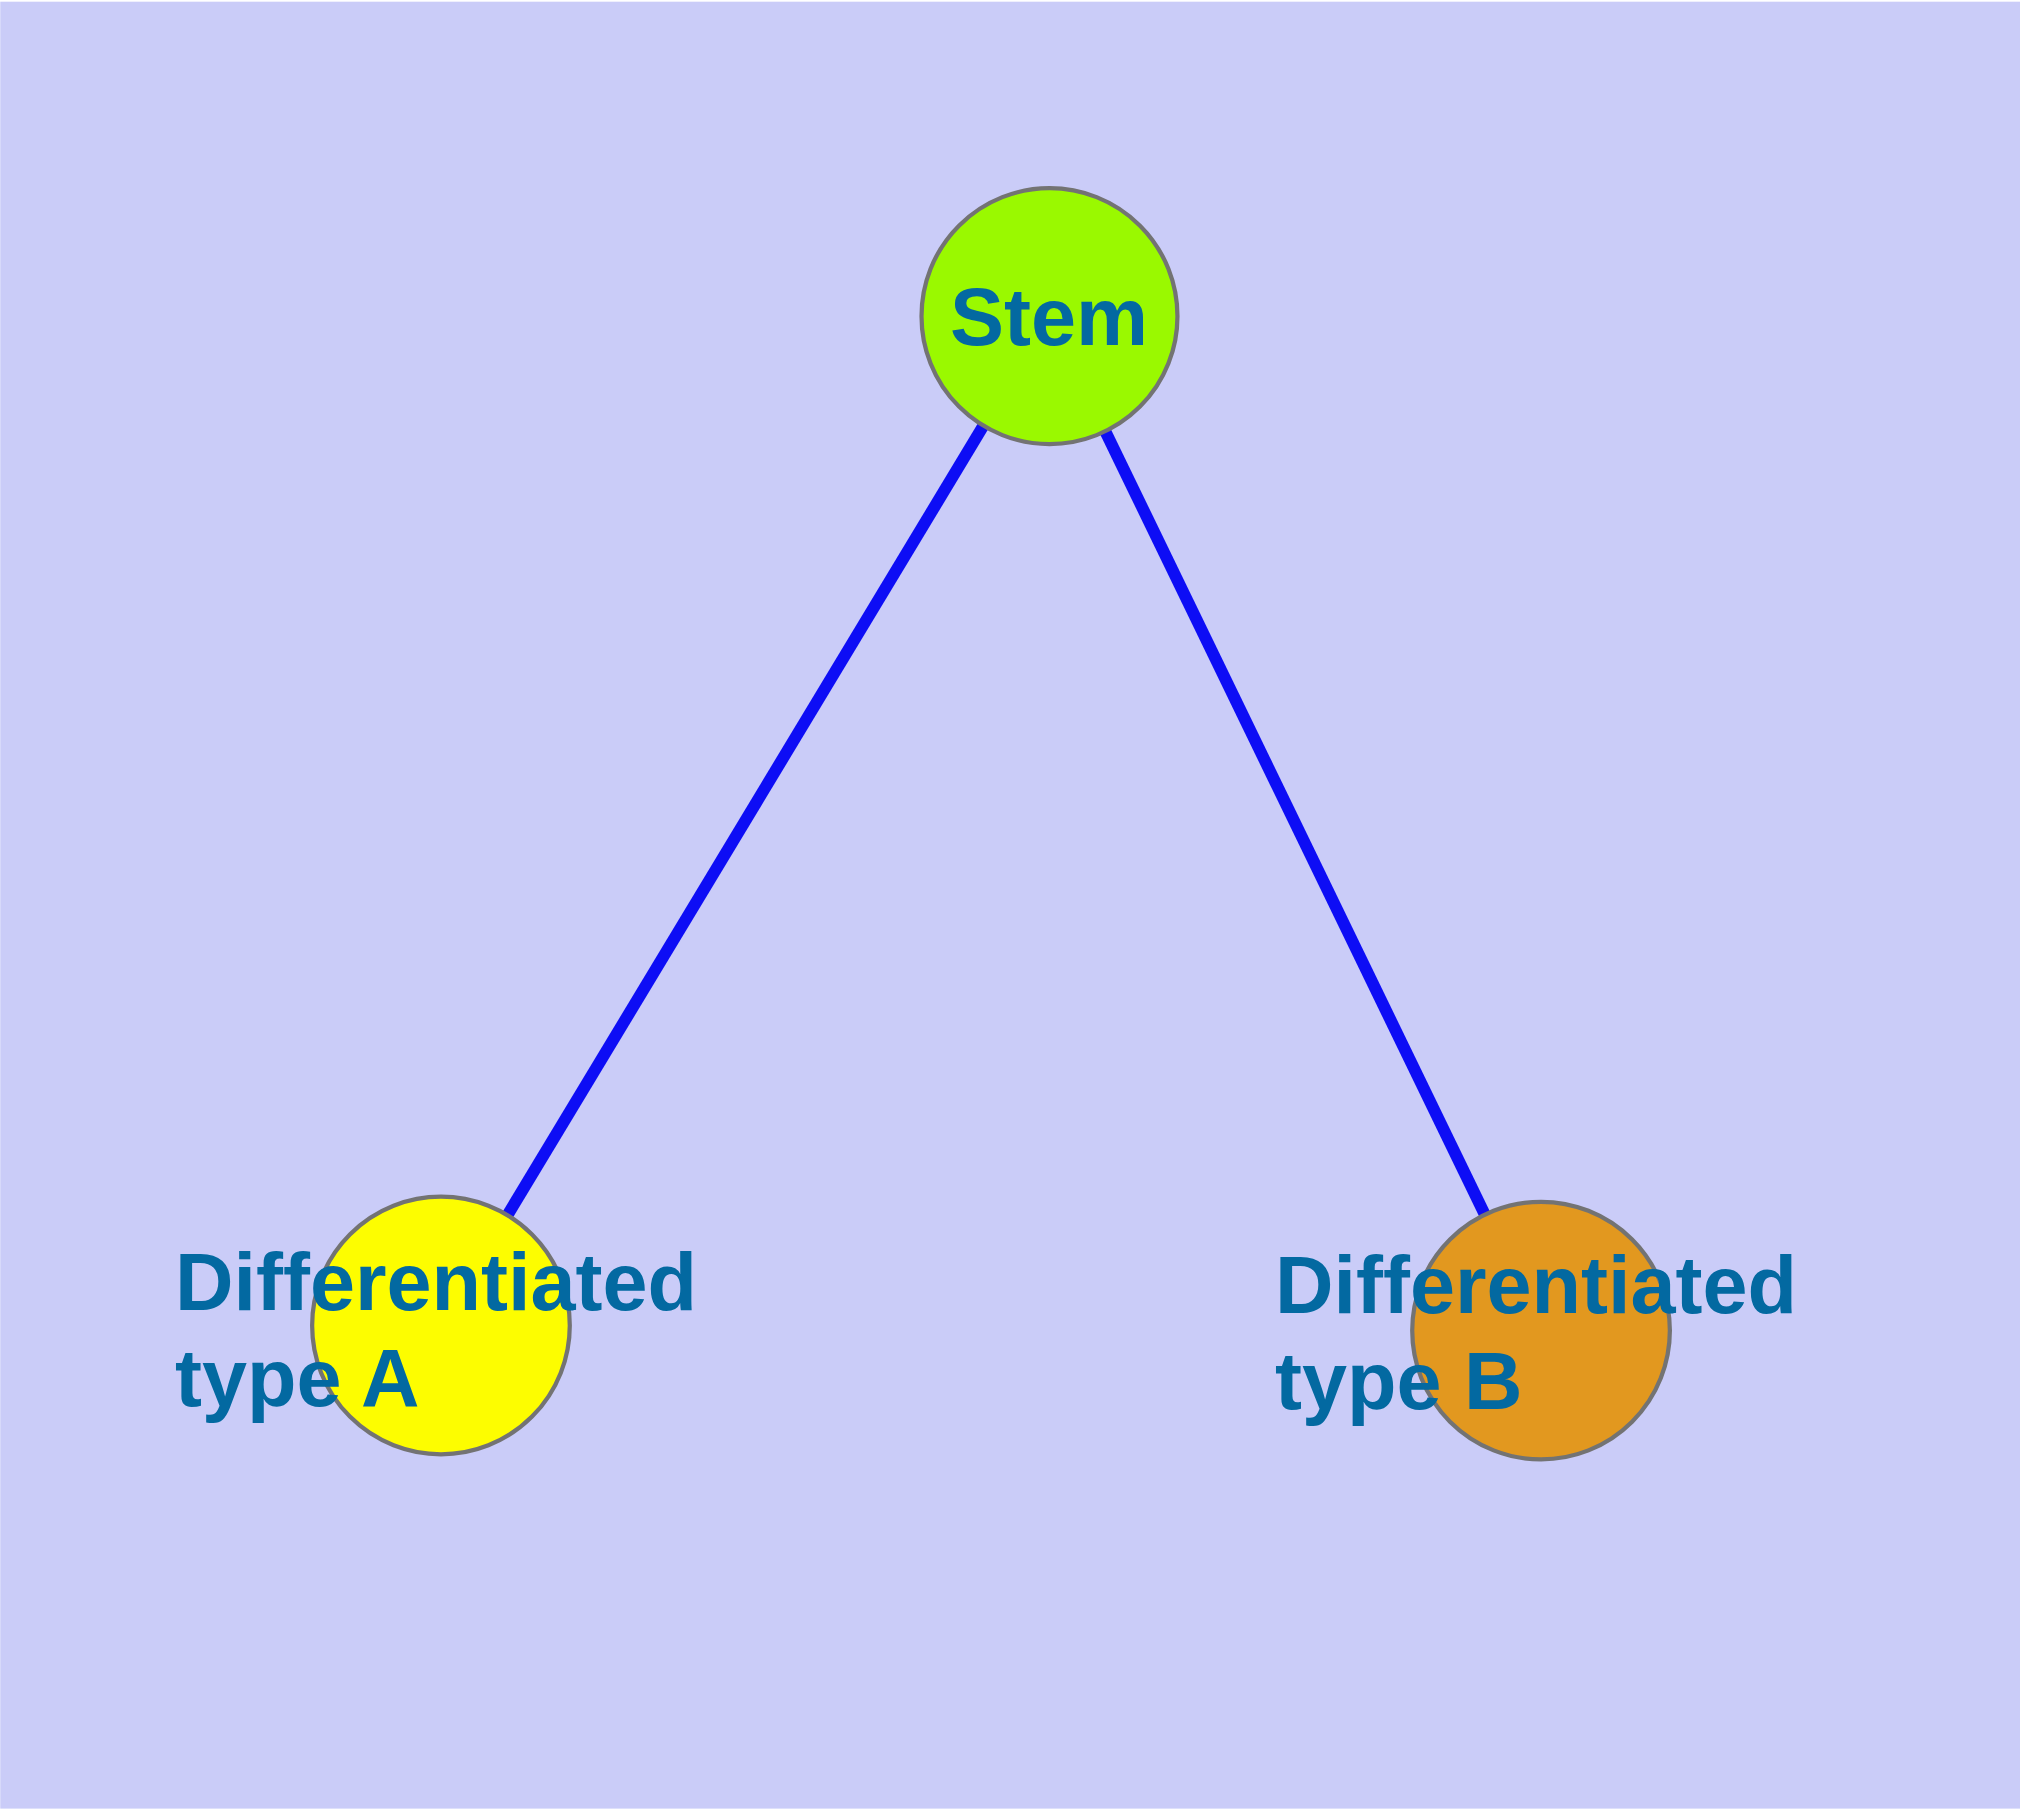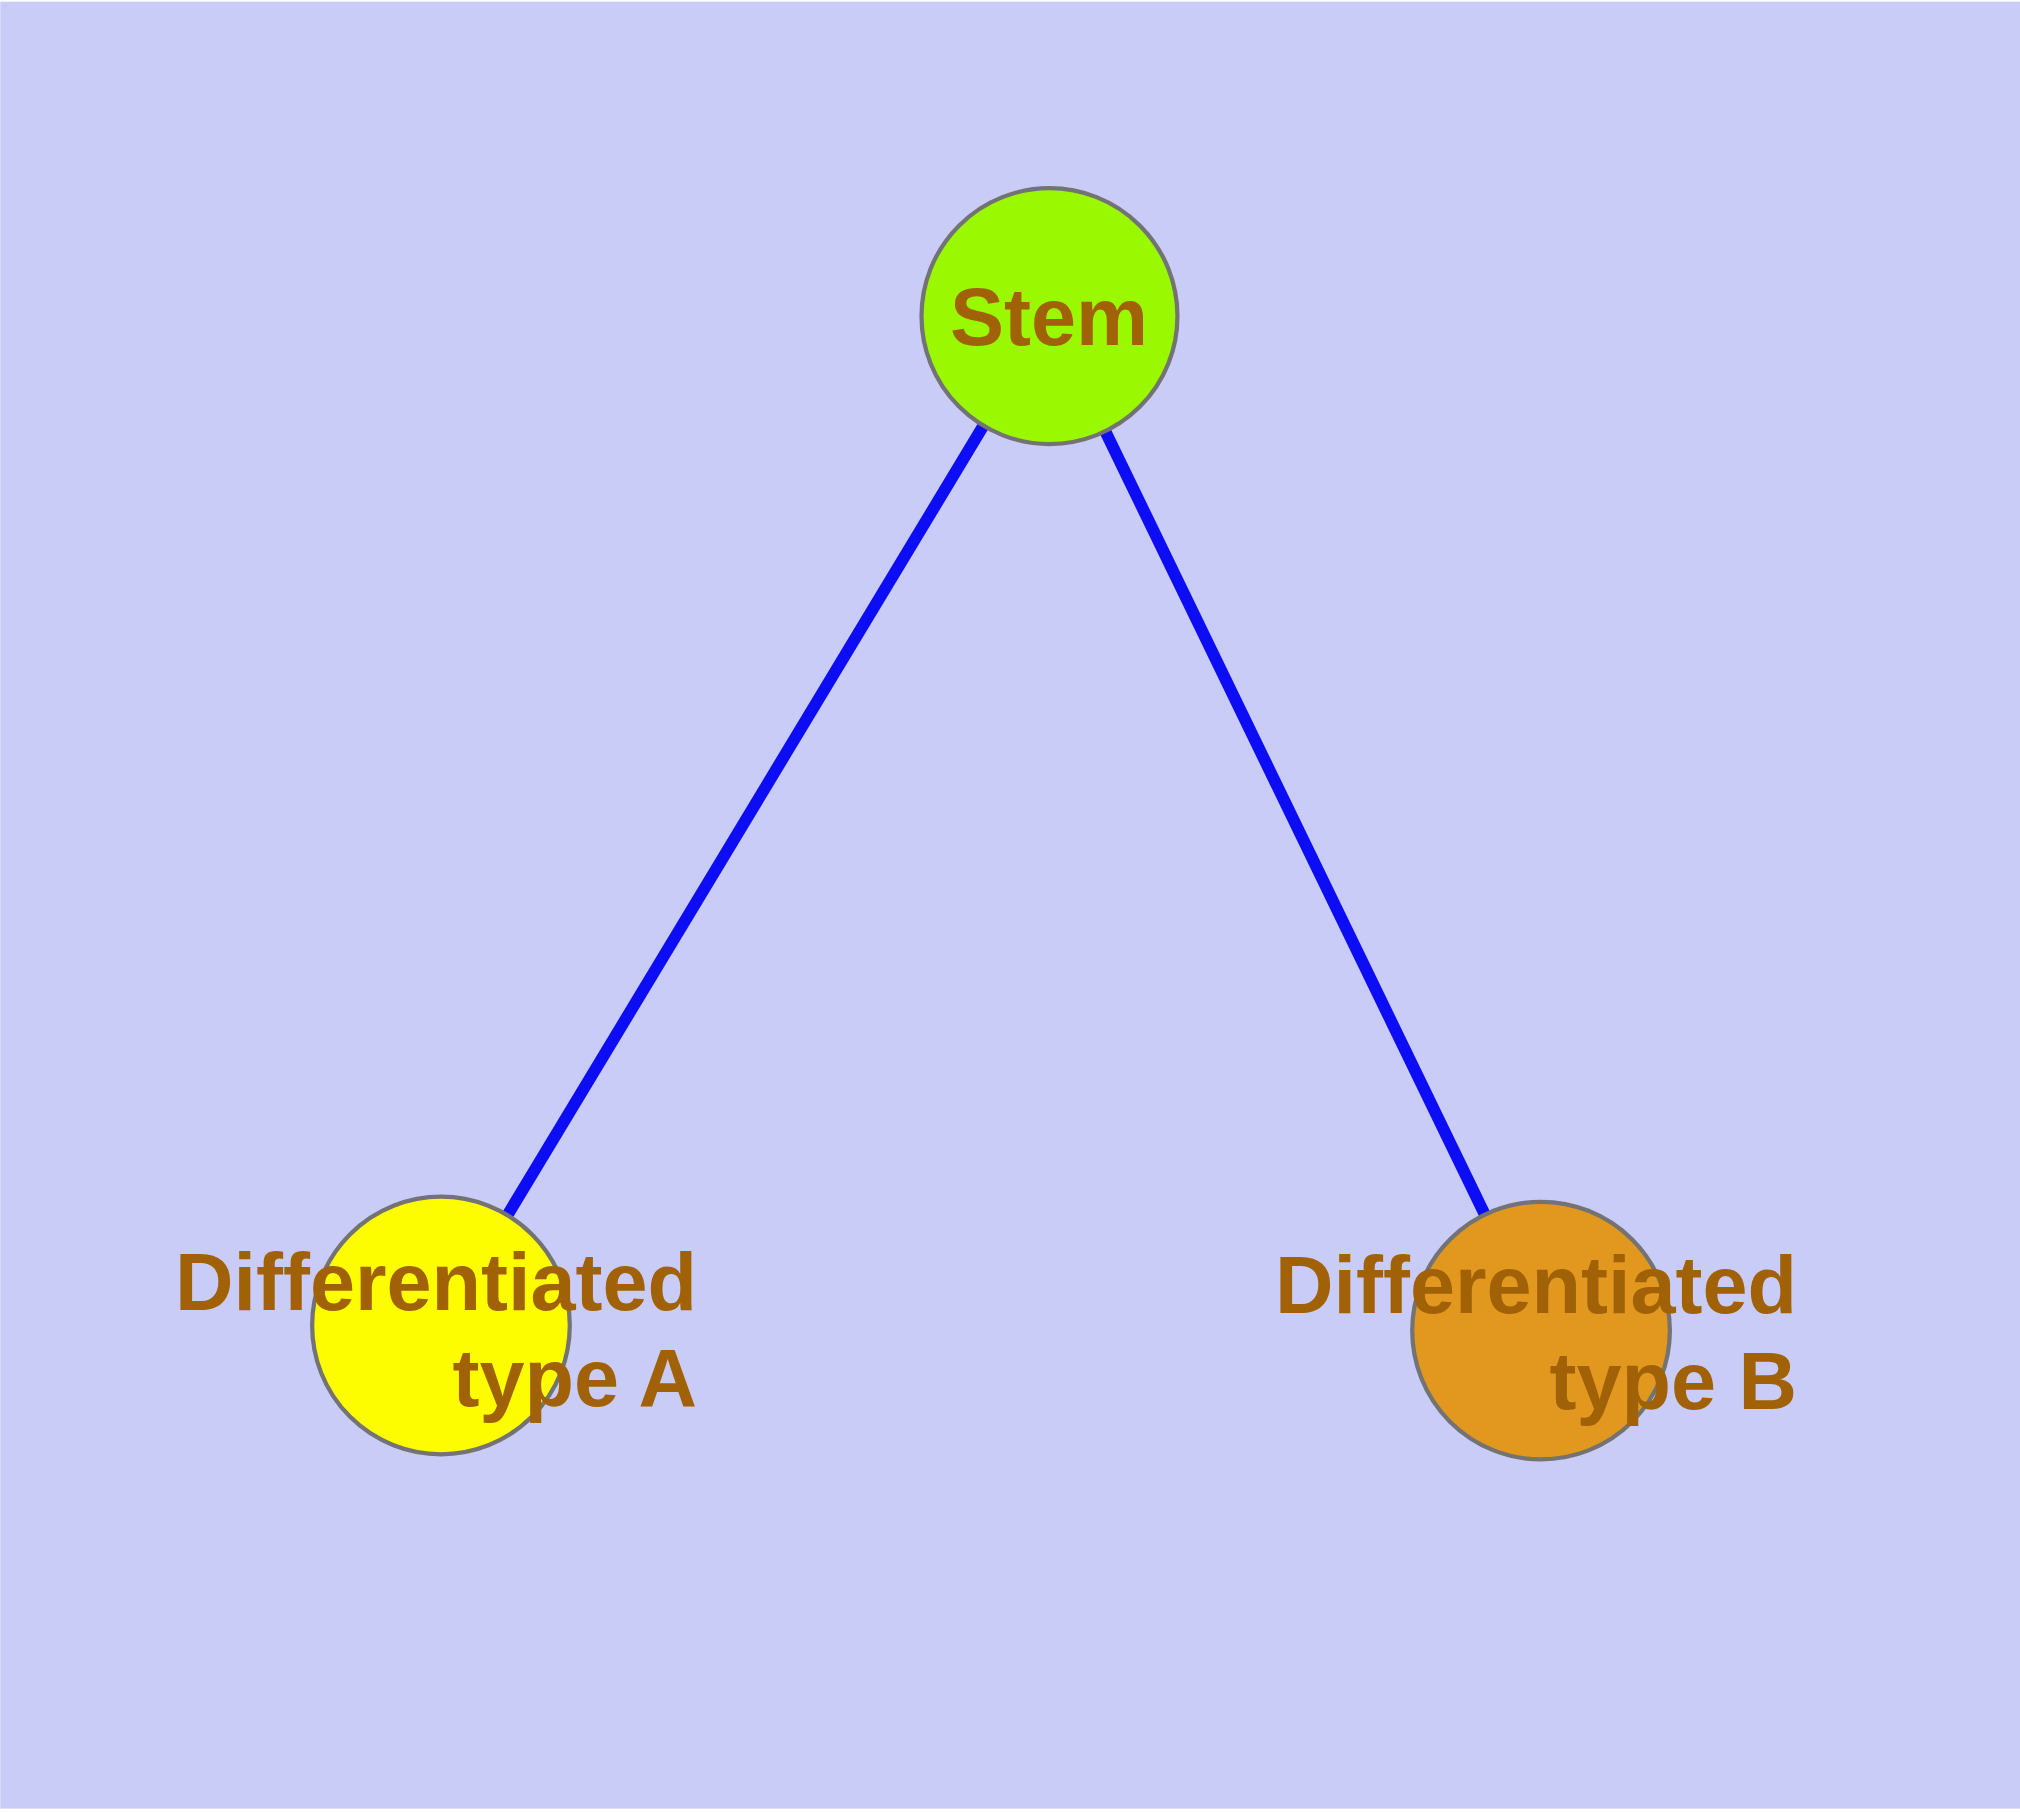--- a/index.html
+++ b/index.html
@@ -21,22 +21,22 @@
     left: 0;
     top: 0;
     display: block;
   }
   .node-label {
     position: absolute;
     transform: translate(-50%, -50%);
     font-weight: bold;
     font-size: 81px;
     line-height: 1.18;
-    color: #a16207;
-    text-align: right;
+    color: #0369a1;
+    text-align: left;
     white-space: pre-line;
     letter-spacing: 0;
     pointer-events: none;
   }
 </style>
 </head>
 <body>
 
 <div class="stage">
   <svg width="2021" height="1812" viewBox="0 0 2384 2138">

